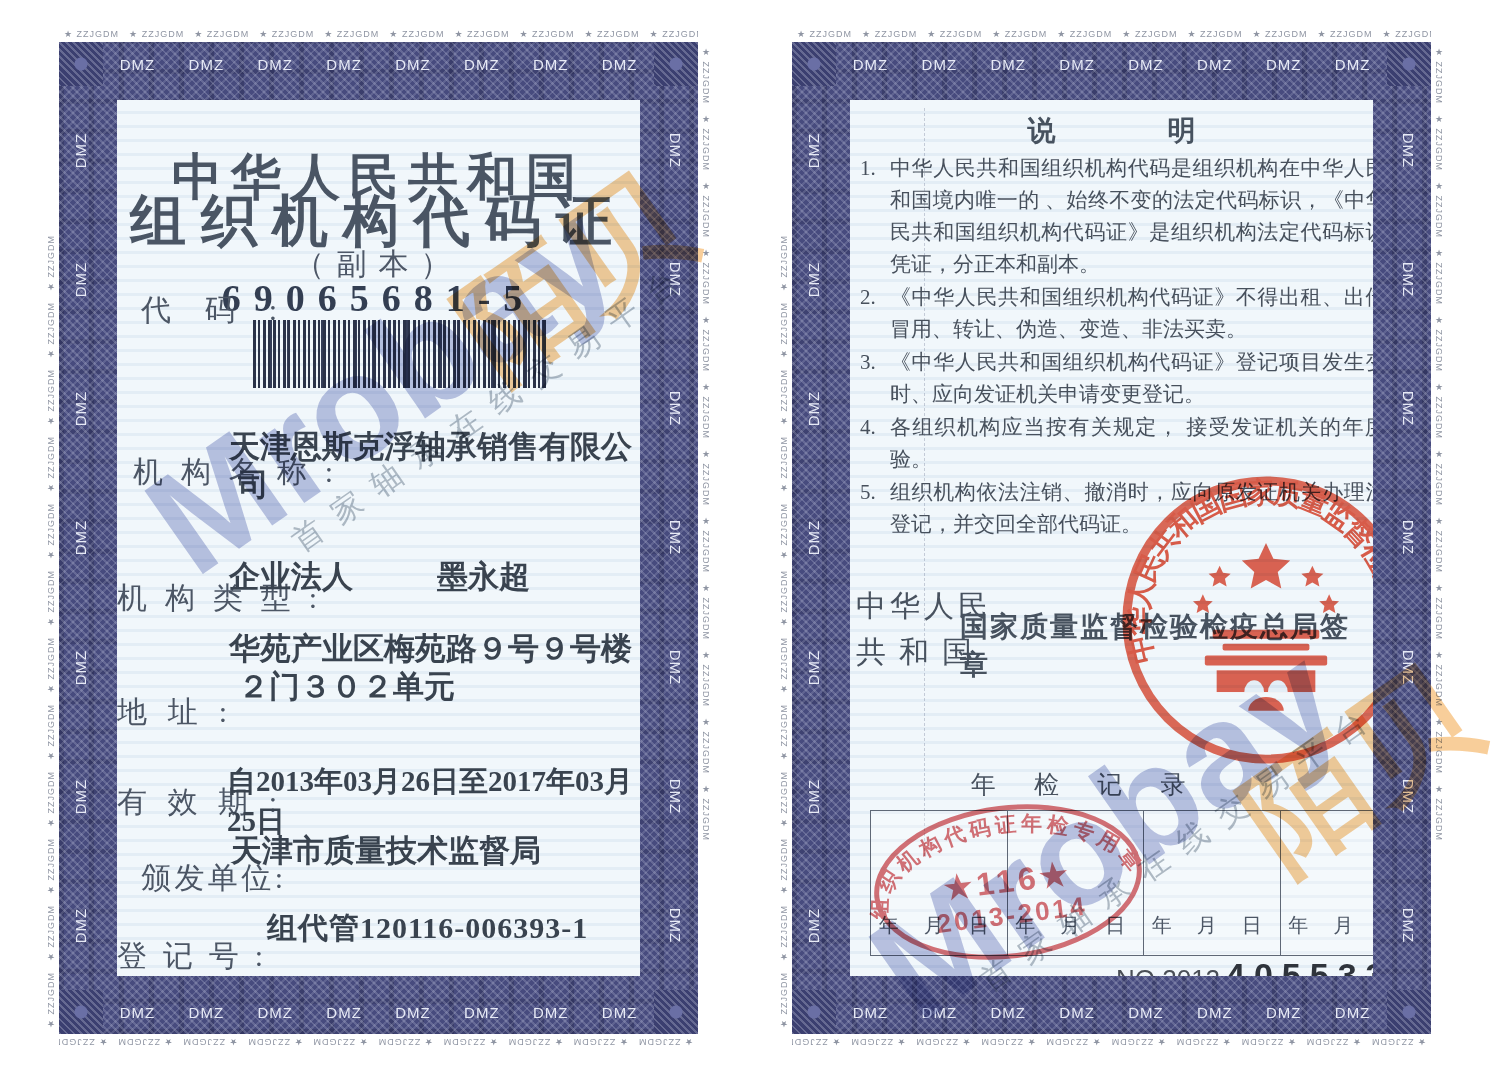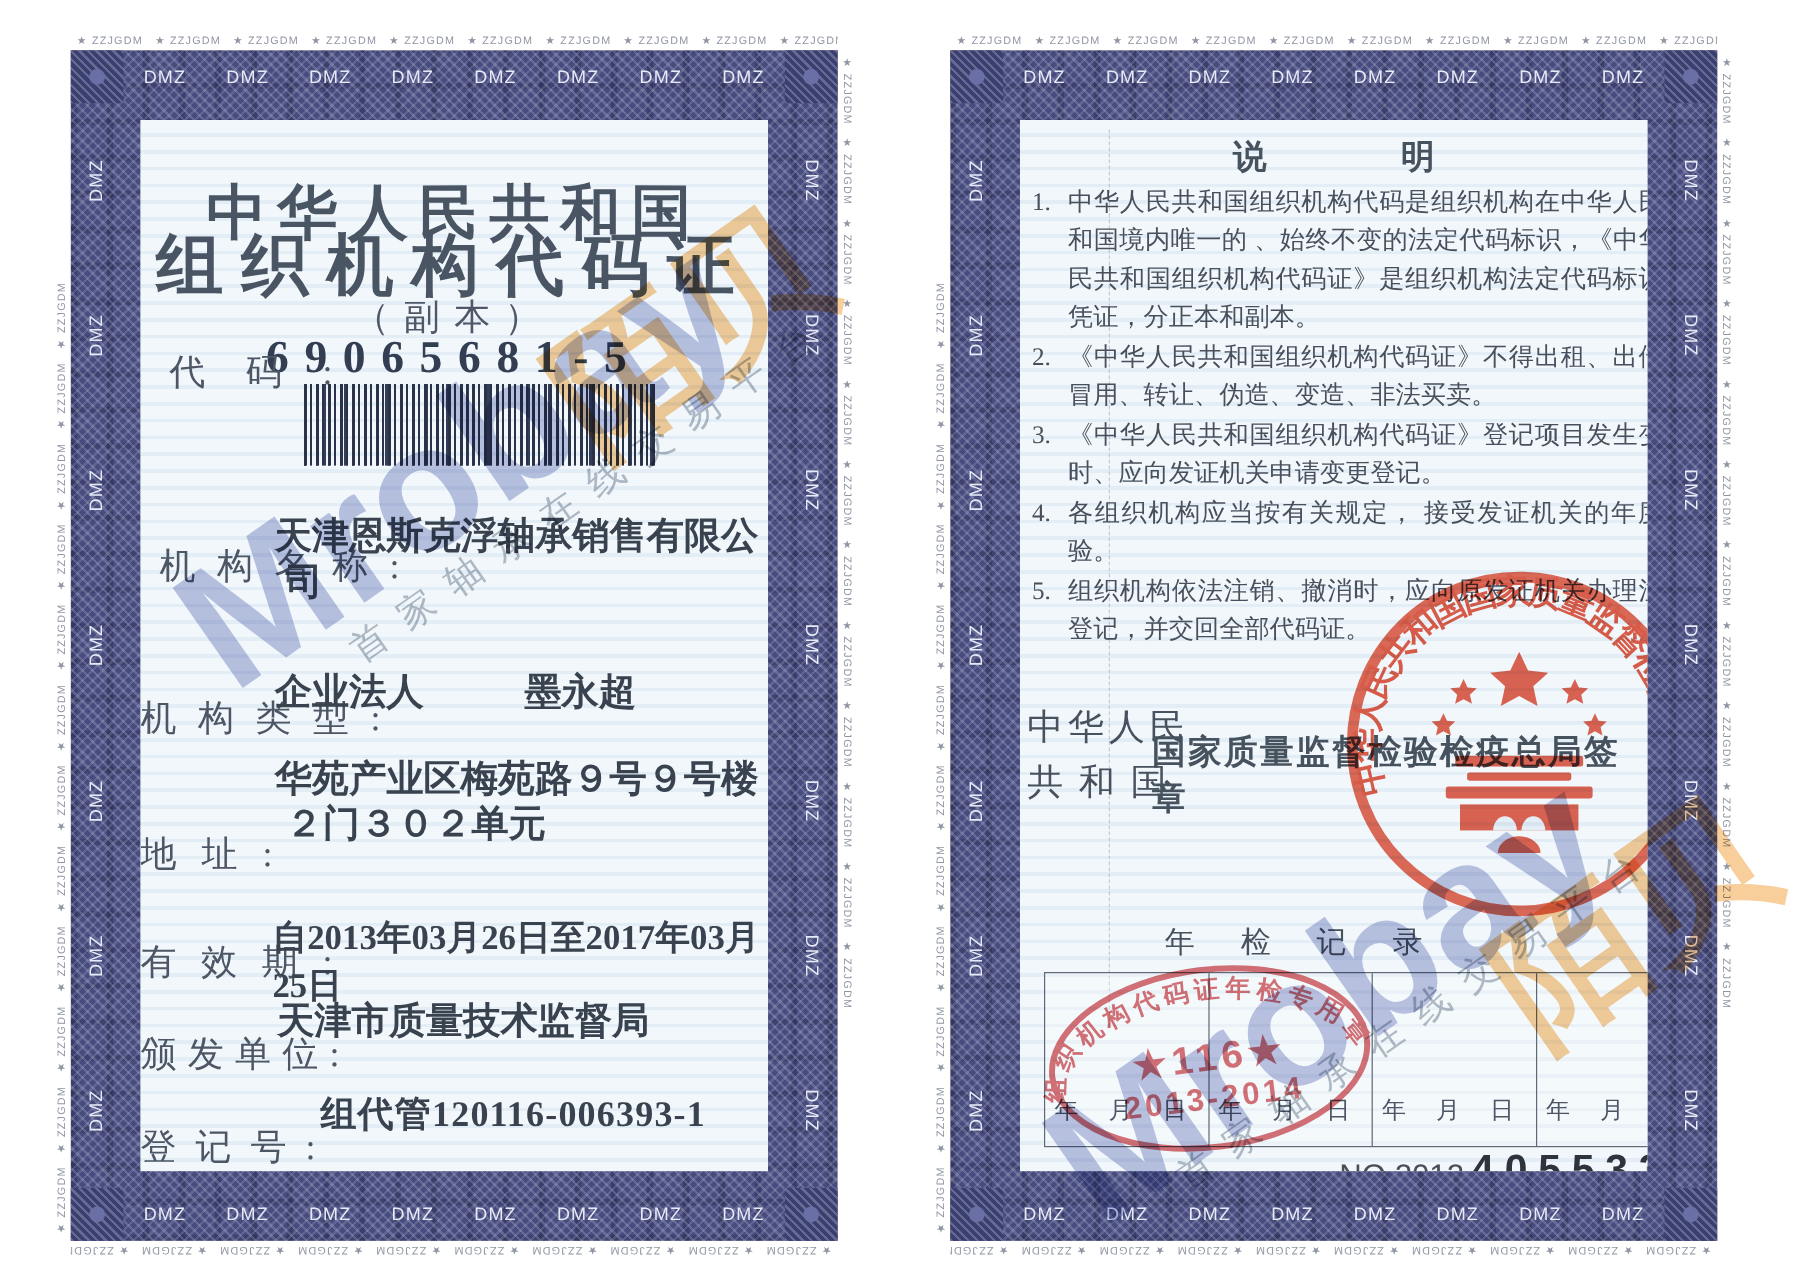--- a/index.html
+++ b/index.html
@@ -63,21 +63,21 @@
                repeating-linear-gradient(90deg, #2b3349 0 3px, transparent 3px 10px),
                repeating-linear-gradient(90deg, #343d57 0 2px, transparent 2px 17px); }
   .lbl { position:absolute; left:0; display:inline-block; font-size:30px; color:#4c5665;
          text-align:justify; text-align-last:justify; }
   .val { position:absolute; font-weight:bold; color:#39434f; font-size:31px; }
   .lbl-code   { top:190px; width:160px;padding-left:24px; }
   .lbl-name   { top:352px; width:200px;margin-left:16px; }
   .lbl-type   { top:478px; width:200px; }
   .lbl-addr   { top:592px; width:110px; }
   .lbl-valid  { top:682px; width:160px; }
-  .lbl-issuer { top:758px; width:166px; }
+  .lbl-issuer { top:758px; width:166px;padding-left:24px; }
   .lbl-reg    { top:836px; width:146px; }
   .v-name1  { left:112px; top:326px; }
   .v-name2  { left:121px; top:364px; }
   .v-type   { left:112px; top:456px; display:flex; gap:84px; }
   .v-addr1  { left:112px; top:528px; }
   .v-addr2  { left:121px; top:566px; }
   .v-valid  { left:110px; top:662px; font-size:29px; letter-spacing:0px; }
   .v-issuer { left:114px; top:730px; }
   .v-reg    { left:114px; top:808px; font-size:30px; letter-spacing:1px;margin-left:36px; }
 

